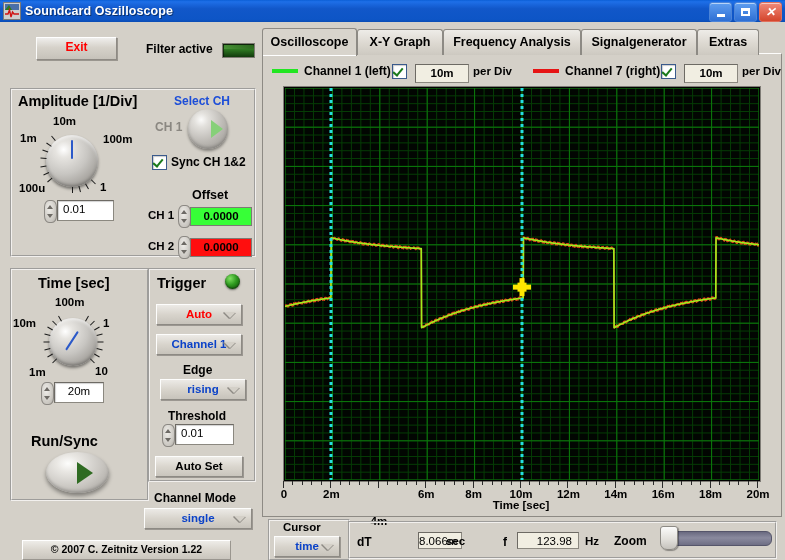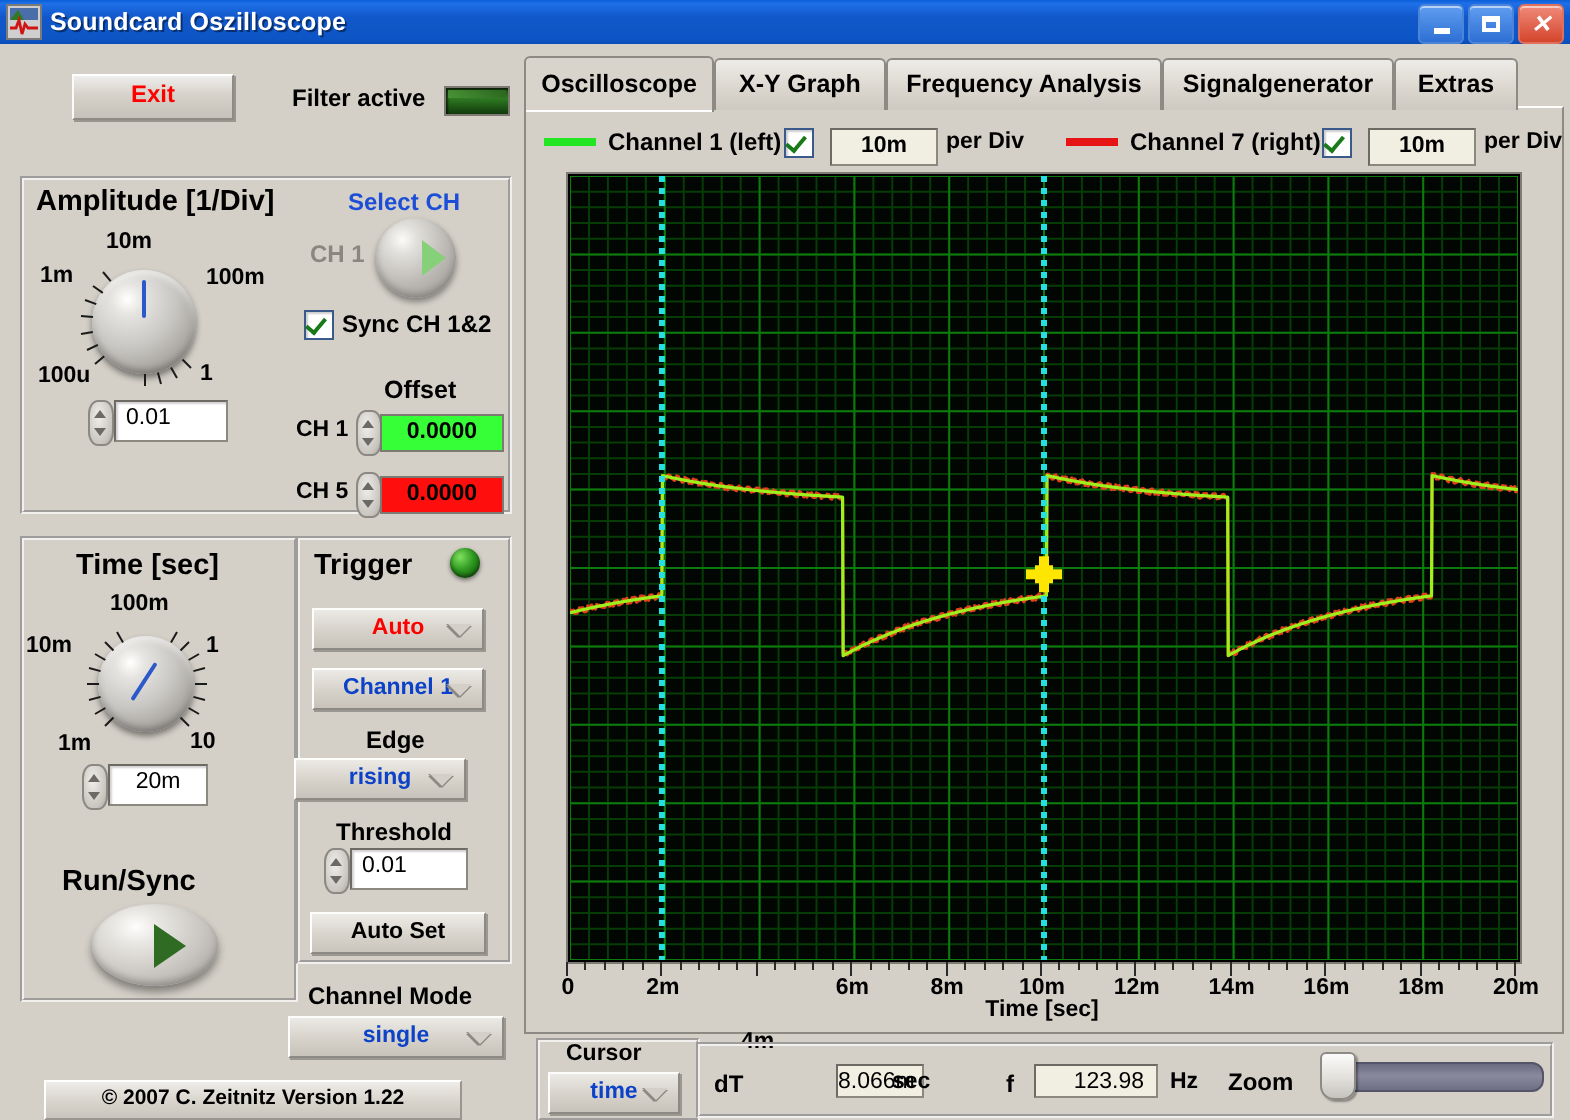--- a/index.html
+++ b/index.html
@@ -247,21 +247,21 @@
 
   <div class="lbl" style="left:192px;top:188px;font-size:12.5px;">Offset</div>
 
   <div class="lbl" style="left:148px;top:209px;font-size:11.5px;">CH 1</div>
   <div class="spin" style="left:178px;top:205px;">
       <i class="up"></i>
       <i class="dn"></i>
     </div>
   <div class="offset-box off-g" style="left:190px;top:207px;">0.0000</div>
 
-  <div class="lbl" style="left:148px;top:240px;font-size:11.5px;">CH 5</div>
+  <div class="lbl" style="left:148px;top:240px;font-size:11.5px;">CH 2</div>
   <div class="spin" style="left:178px;top:236px;">
       <i class="up"></i>
       <i class="dn"></i>
     </div>
   <div class="offset-box off-r" style="left:190px;top:238px;">0.0000</div>
 
   <div class="panel time-panel"></div>
   <div class="sect-title" style="left:38px;top:275px;">Time [sec]</div>
 
   <div class="knob" style="left:49px;top:318px;width:48px;height:48px;">
@@ -306,21 +306,21 @@
 
   <div class="combo" style="left:156px;top:304px;width:84px;color:#ff0000;">
     <span>Auto</span>
     <span class="arw"></span>
   </div>
   <div class="combo" style="left:156px;top:334px;width:84px;color:#0b42c8;">
     <span>Channel 1</span>
     <span class="arw"></span>
   </div>
   <div class="lbl" style="left:183px;top:363px;font-size:12px;">Edge</div>
-  <div class="combo" style="left:147px;top:379px;width:84px;color:#0b42c8;">
+  <div class="combo" style="left:160px;top:379px;width:84px;color:#0b42c8;">
     <span>rising</span>
     <span class="arw"></span>
   </div>
   <div class="lbl" style="left:168px;top:409px;font-size:12px;">Threshold</div>
   <div class="spin" style="left:162px;top:424px;">
       <i class="up"></i>
       <i class="dn"></i>
     </div>
   <div class="numbox" style="left:175px;top:424px;width:52px;height:19px;text-align:left;padding-left:5px;">0.01</div>
 

